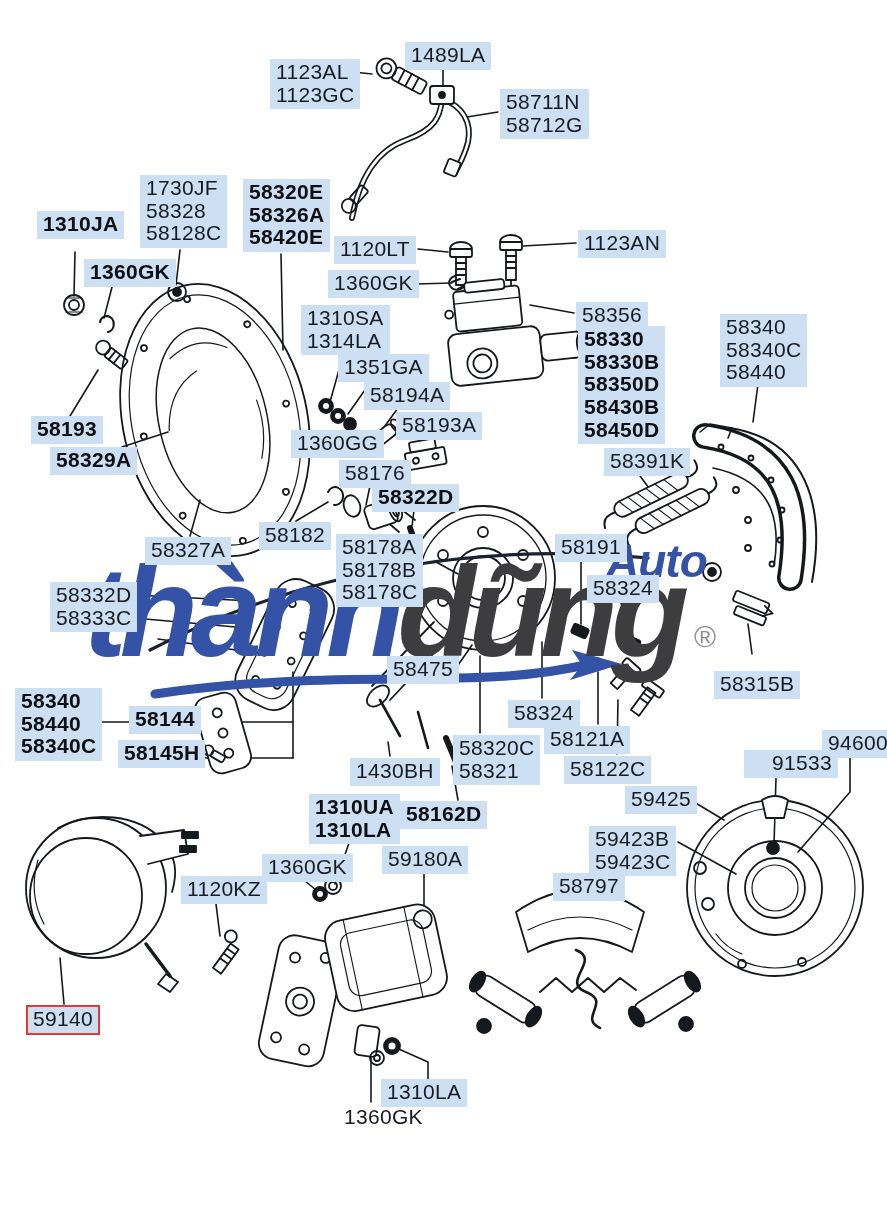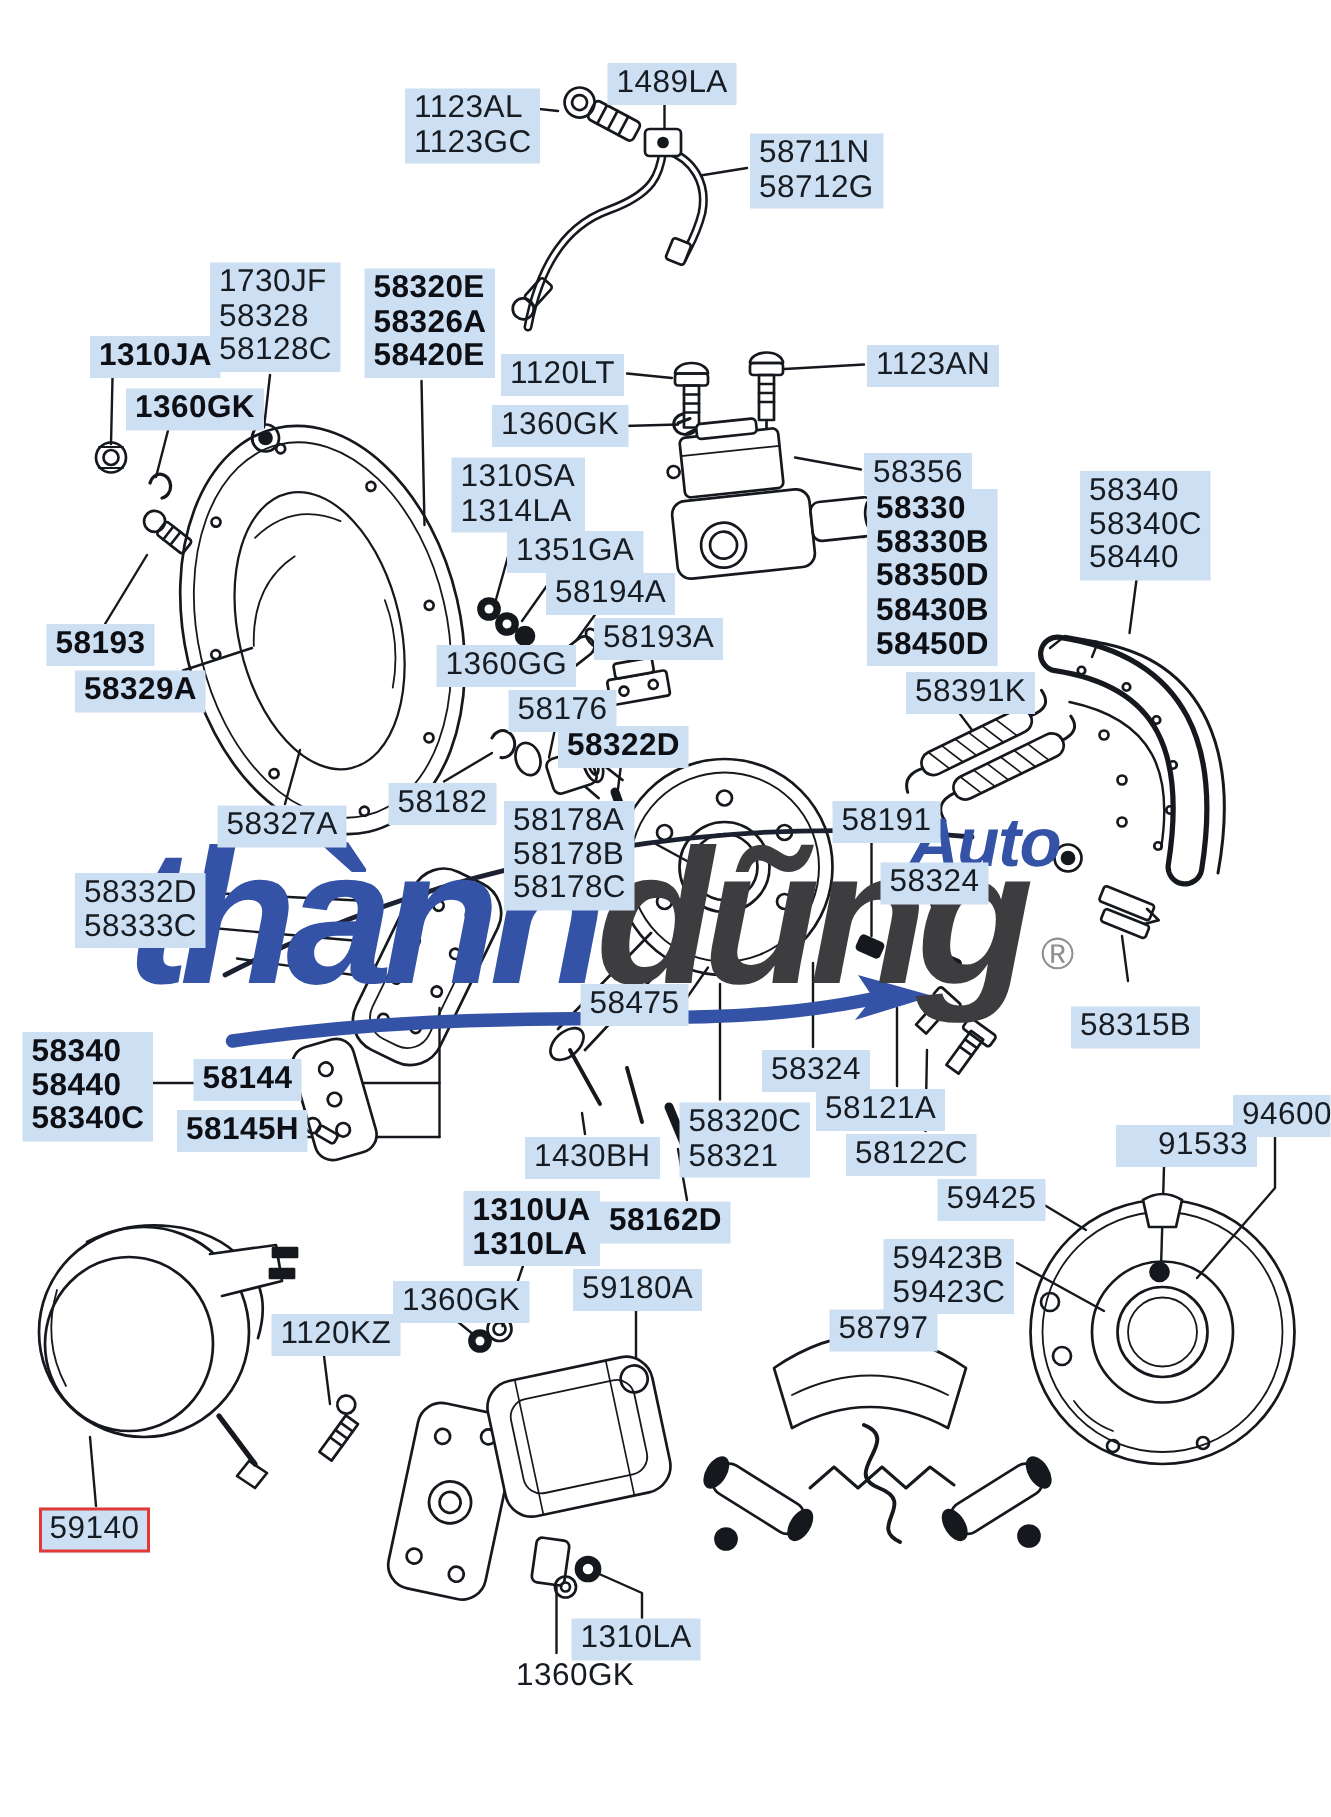--- a/index.html
+++ b/index.html
@@ -425,21 +425,21 @@
     <div class="plabel" style="left: 140px; top: 175px;">
       <div>1730JF</div>
       <div>58328</div>
       <div>58128C</div>
     </div>
     <div class="plabel b" style="left: 243px; top: 179px;">
       <div>58320E</div>
       <div>58326A</div>
       <div>58420E</div>
     </div>
-    <div class="plabel b" style="left: 37px; top: 224px; margin-left: 23px;">
+    <div class="plabel b" style="left: 37px; top: 211px;">
       <div>1310JA</div>
     </div>
     <div class="plabel b" style="left: 84px; top: 259px;">
       <div>1360GK</div>
     </div>
     <div class="plabel" style="left: 334px; top: 236px;">
       <div>1120LT</div>
     </div>
     <div class="plabel" style="left: 578px; top: 230px;">
       <div>1123AN</div>

